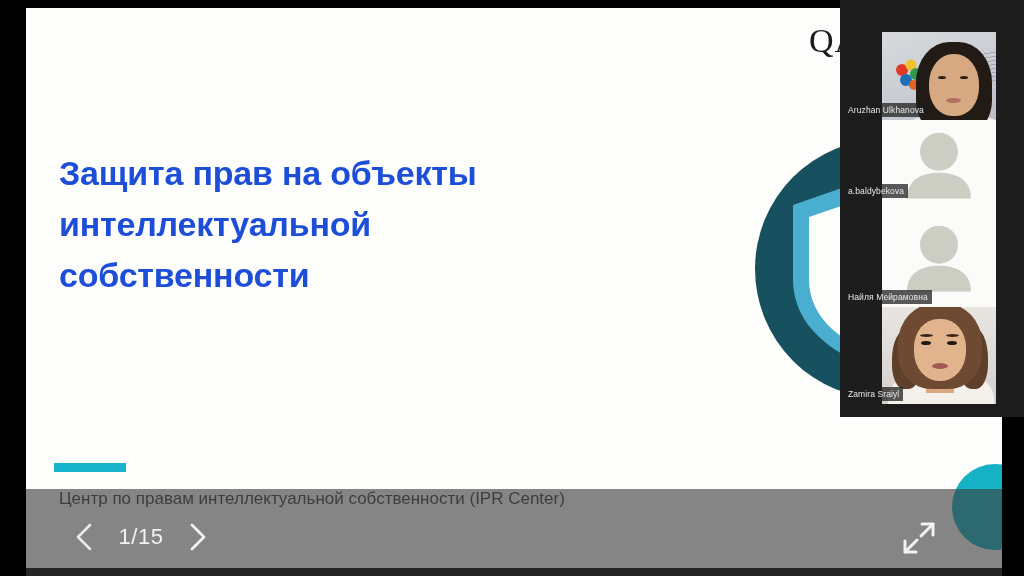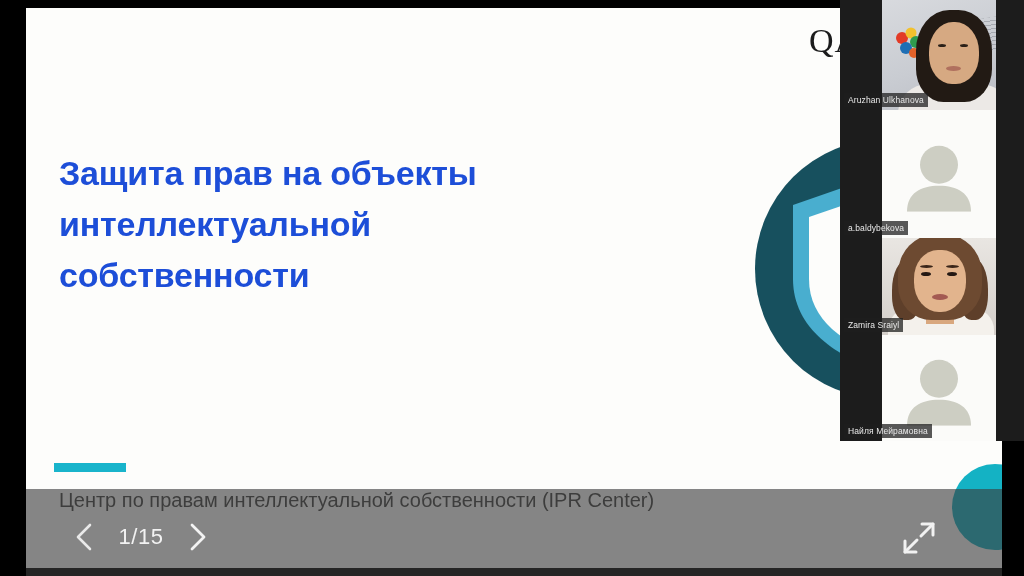--- a/index.html
+++ b/index.html
@@ -45,21 +45,21 @@
   .accent-bar{
     position:absolute; left:28px; top:455px; width:72px; height:9px;
     background:#19b4cb;
   }
   .author-name{
     position:absolute; left:33px; top:450px;
     font-size:15.5px; font-weight:bold; color:#1d1d1d;
   }
   .author-org{
     position:absolute; left:33px; top:481px;
-    font-size:20px; color:#3f3f3f;
+    font-size:17px; color:#3f3f3f;
   }
 
   
   .control-bar{
     position:absolute; left:26px; top:465px; width:976px; height:100px;
     background:rgba(60,60,60,0.62);
     margin-top:24px;
   }
   .nav-row{
     position:absolute; left:48px; top:33px;
@@ -74,22 +74,22 @@
     position:absolute; right:64px; top:30px; width:38px; height:38px;
     cursor:pointer;
   }
 
   
   .participants{
     position:absolute; right:0; top:0; width:184px; height:417px;
     background:#1c1c1c;
   }
   .tile{ position:relative; width:100%; overflow:hidden; background:#1c1c1c; }
-  .tile-0{ height:110px; }
-  .tile-1{ height:128px; }
+  .tile-0{ height:88px;margin-top:32px; }
+  .tile-1{ height:81px; }
   .tile-2{ height:97px; }
   .tile-3{ height:106px; }
   .avatar-bg{
     position:absolute; left:42px; right:28px; top:0; bottom:0;
     background:#fbfbf9;
   }
   .avatar-glyph{ position:absolute; left:50%; top:50%; transform:translate(-50%,-46%); }
 
   .name-chip{
     position:absolute; left:4px; bottom:3px;
@@ -222,42 +222,42 @@
     <div class="tile tile-1">
       <div class="avatar-bg">
         <svg class="avatar-glyph" width="76" height="70" viewBox="0 0 76 70">
           <circle cx="38" cy="23" r="19" fill="#cdcec3"></circle>
           <path d="M6 70 C6 51 20 44 38 44 C56 44 70 51 70 70 Z" fill="#cdcec3"></path>
         </svg>
       </div>
       <div class="name-chip">a.baldybekova</div>
     </div>
 
+    <div class="tile tile-3">
+      <div class="avatar-bg">
+        <svg class="avatar-glyph" width="76" height="70" viewBox="0 0 76 70">
+          <circle cx="38" cy="23" r="19" fill="#cdcec3"></circle>
+          <path d="M6 70 C6 51 20 44 38 44 C56 44 70 51 70 70 Z" fill="#cdcec3"></path>
+        </svg>
+      </div>
+      <div class="name-chip">Найля Мейрамовна</div>
+    </div>
+
     <div class="tile tile-2">
       <div class="photo">
         <div class="cam2-bg"></div>
         <div class="cam2-jacket"></div>
         <div class="cam2-neck"></div>
         <div class="cam2-hairL"></div>
         <div class="cam2-hairR"></div>
         <div class="cam2-hair"></div>
         <div class="cam2-face"></div>
         <div class="cam2-brow" style="left:38px"></div>
         <div class="cam2-brow" style="left:64px"></div>
         <div class="cam2-eye" style="left:39px"></div>
         <div class="cam2-eye" style="left:65px"></div>
         <div class="cam2-lip"></div>
       </div>
       <div class="name-chip">Zamira Sraiyl</div>
     </div>
 
-    <div class="tile tile-3">
-      <div class="avatar-bg">
-        <svg class="avatar-glyph" width="76" height="70" viewBox="0 0 76 70">
-          <circle cx="38" cy="23" r="19" fill="#cdcec3"></circle>
-          <path d="M6 70 C6 51 20 44 38 44 C56 44 70 51 70 70 Z" fill="#cdcec3"></path>
-        </svg>
-      </div>
-      <div class="name-chip">Найля Мейрамовна</div>
-    </div>
-
   </div>
 </div>
 
 </body></html>

